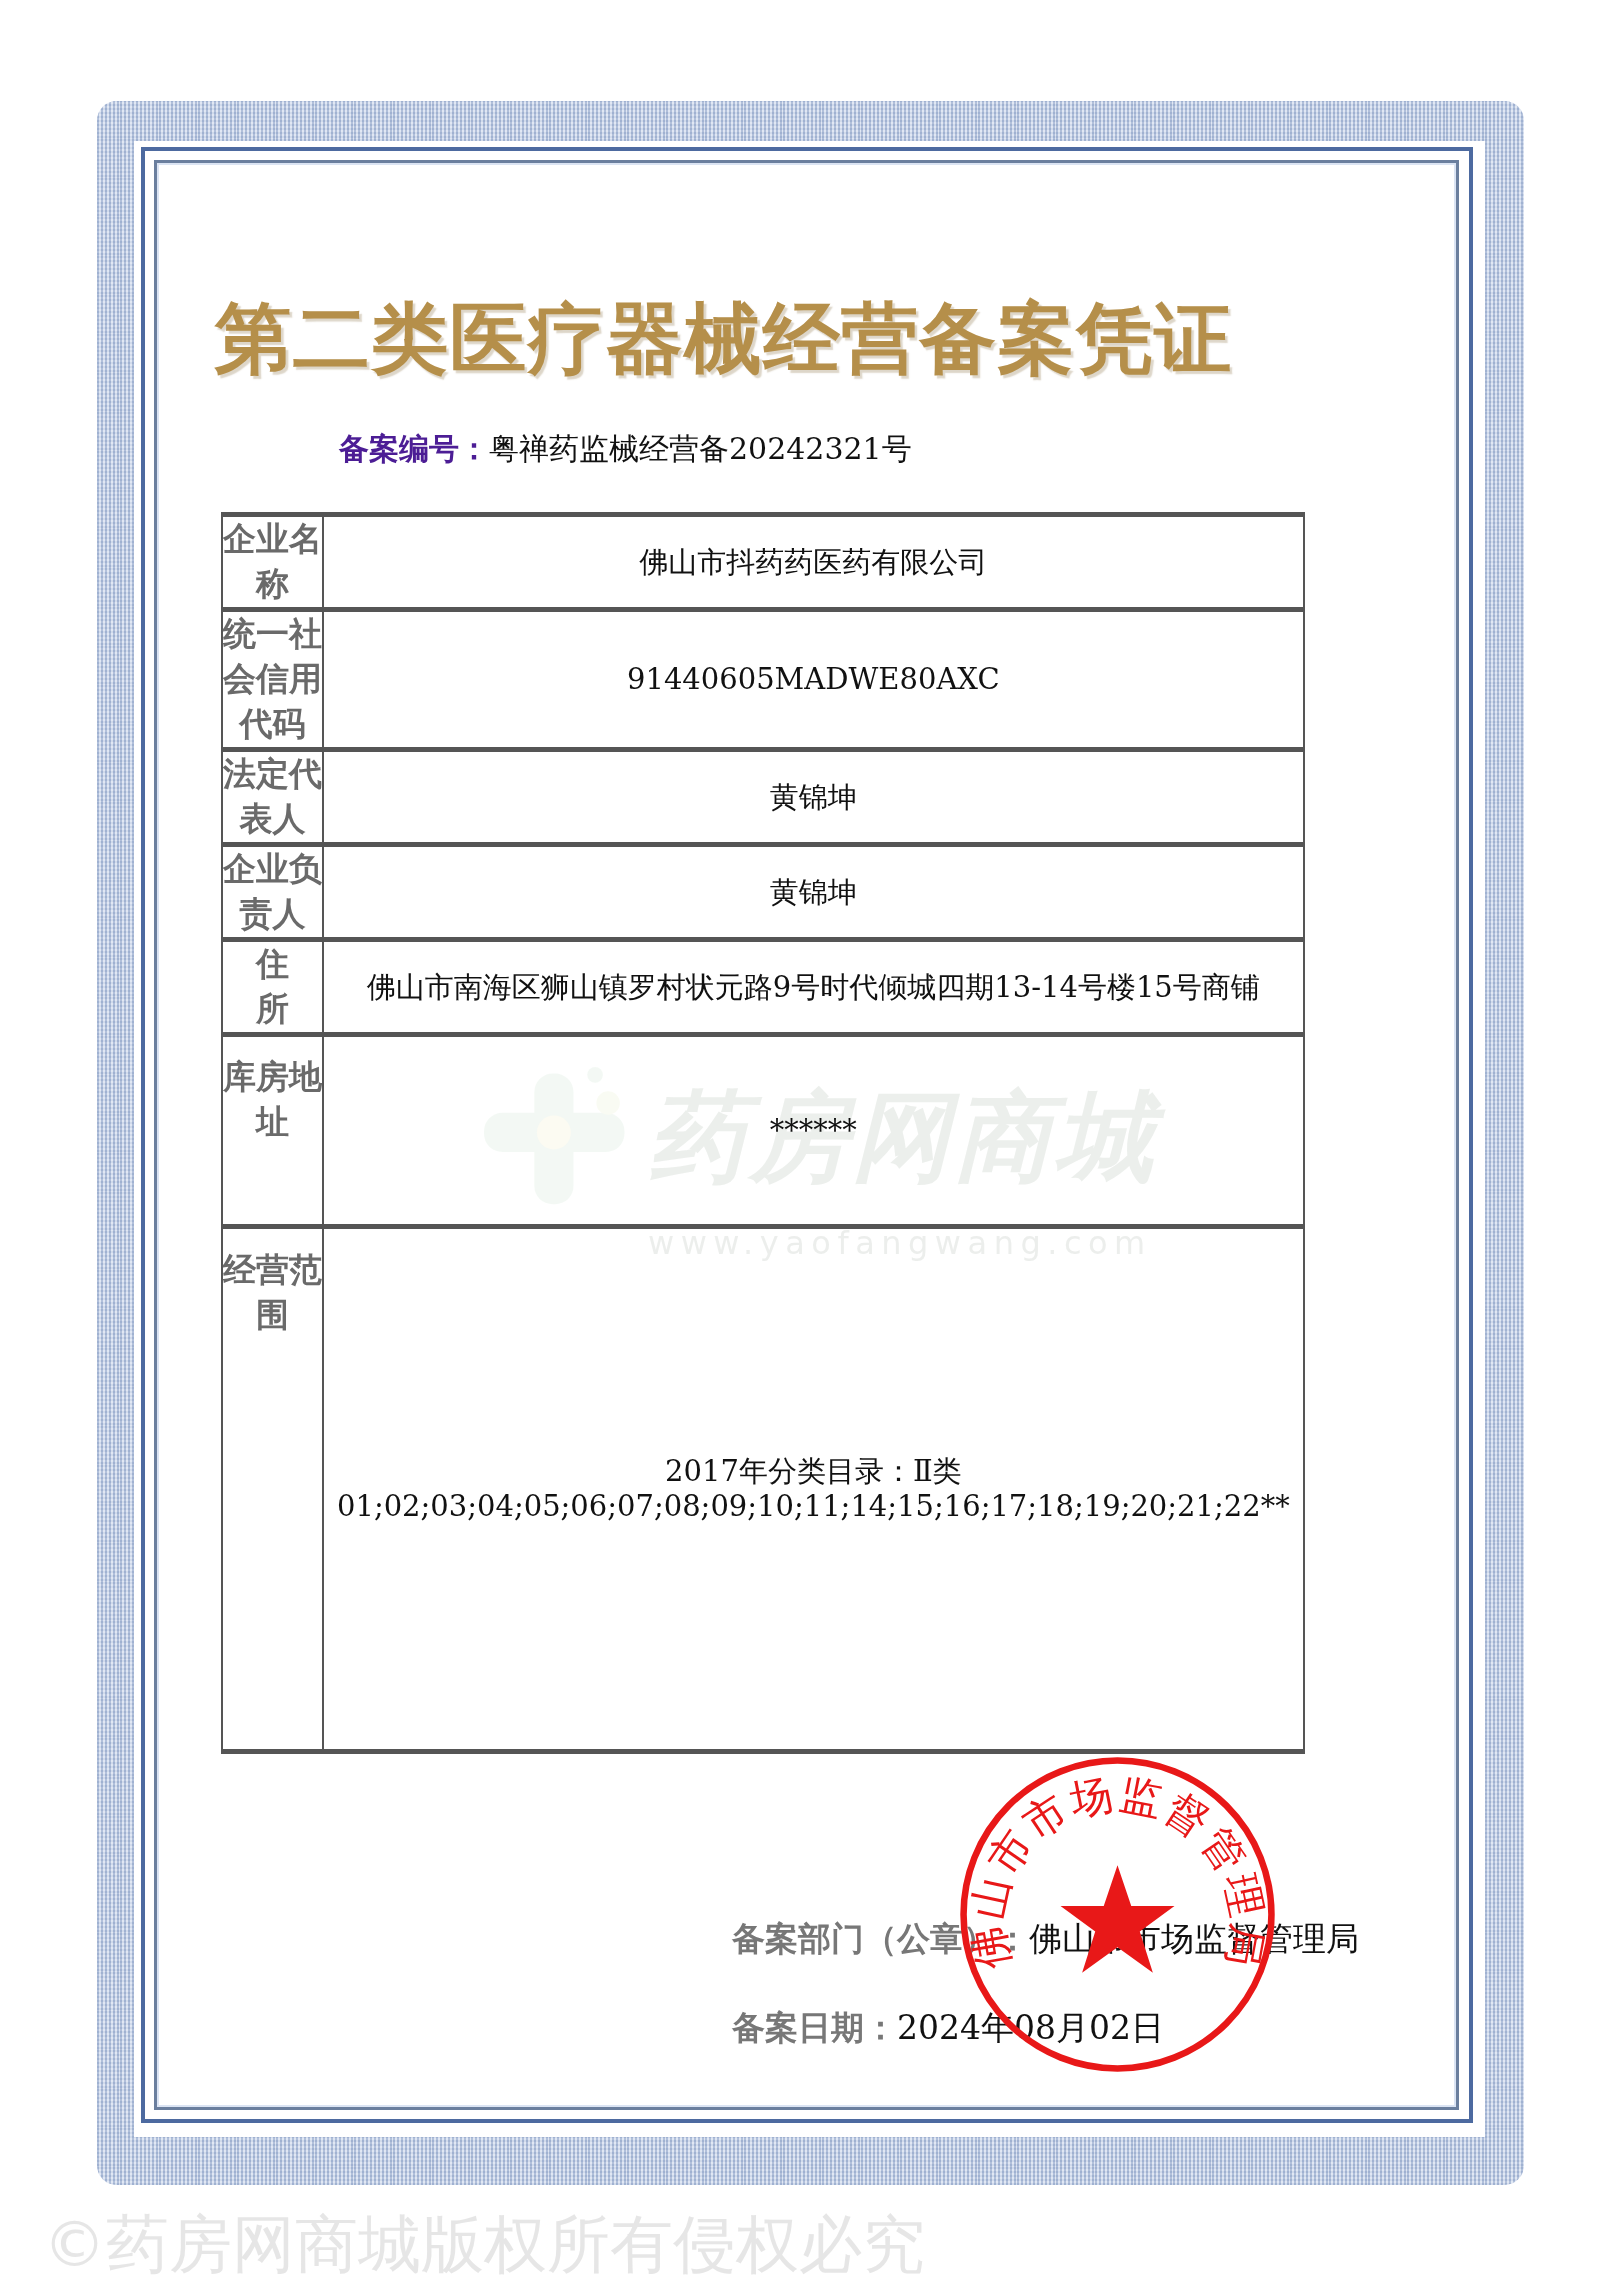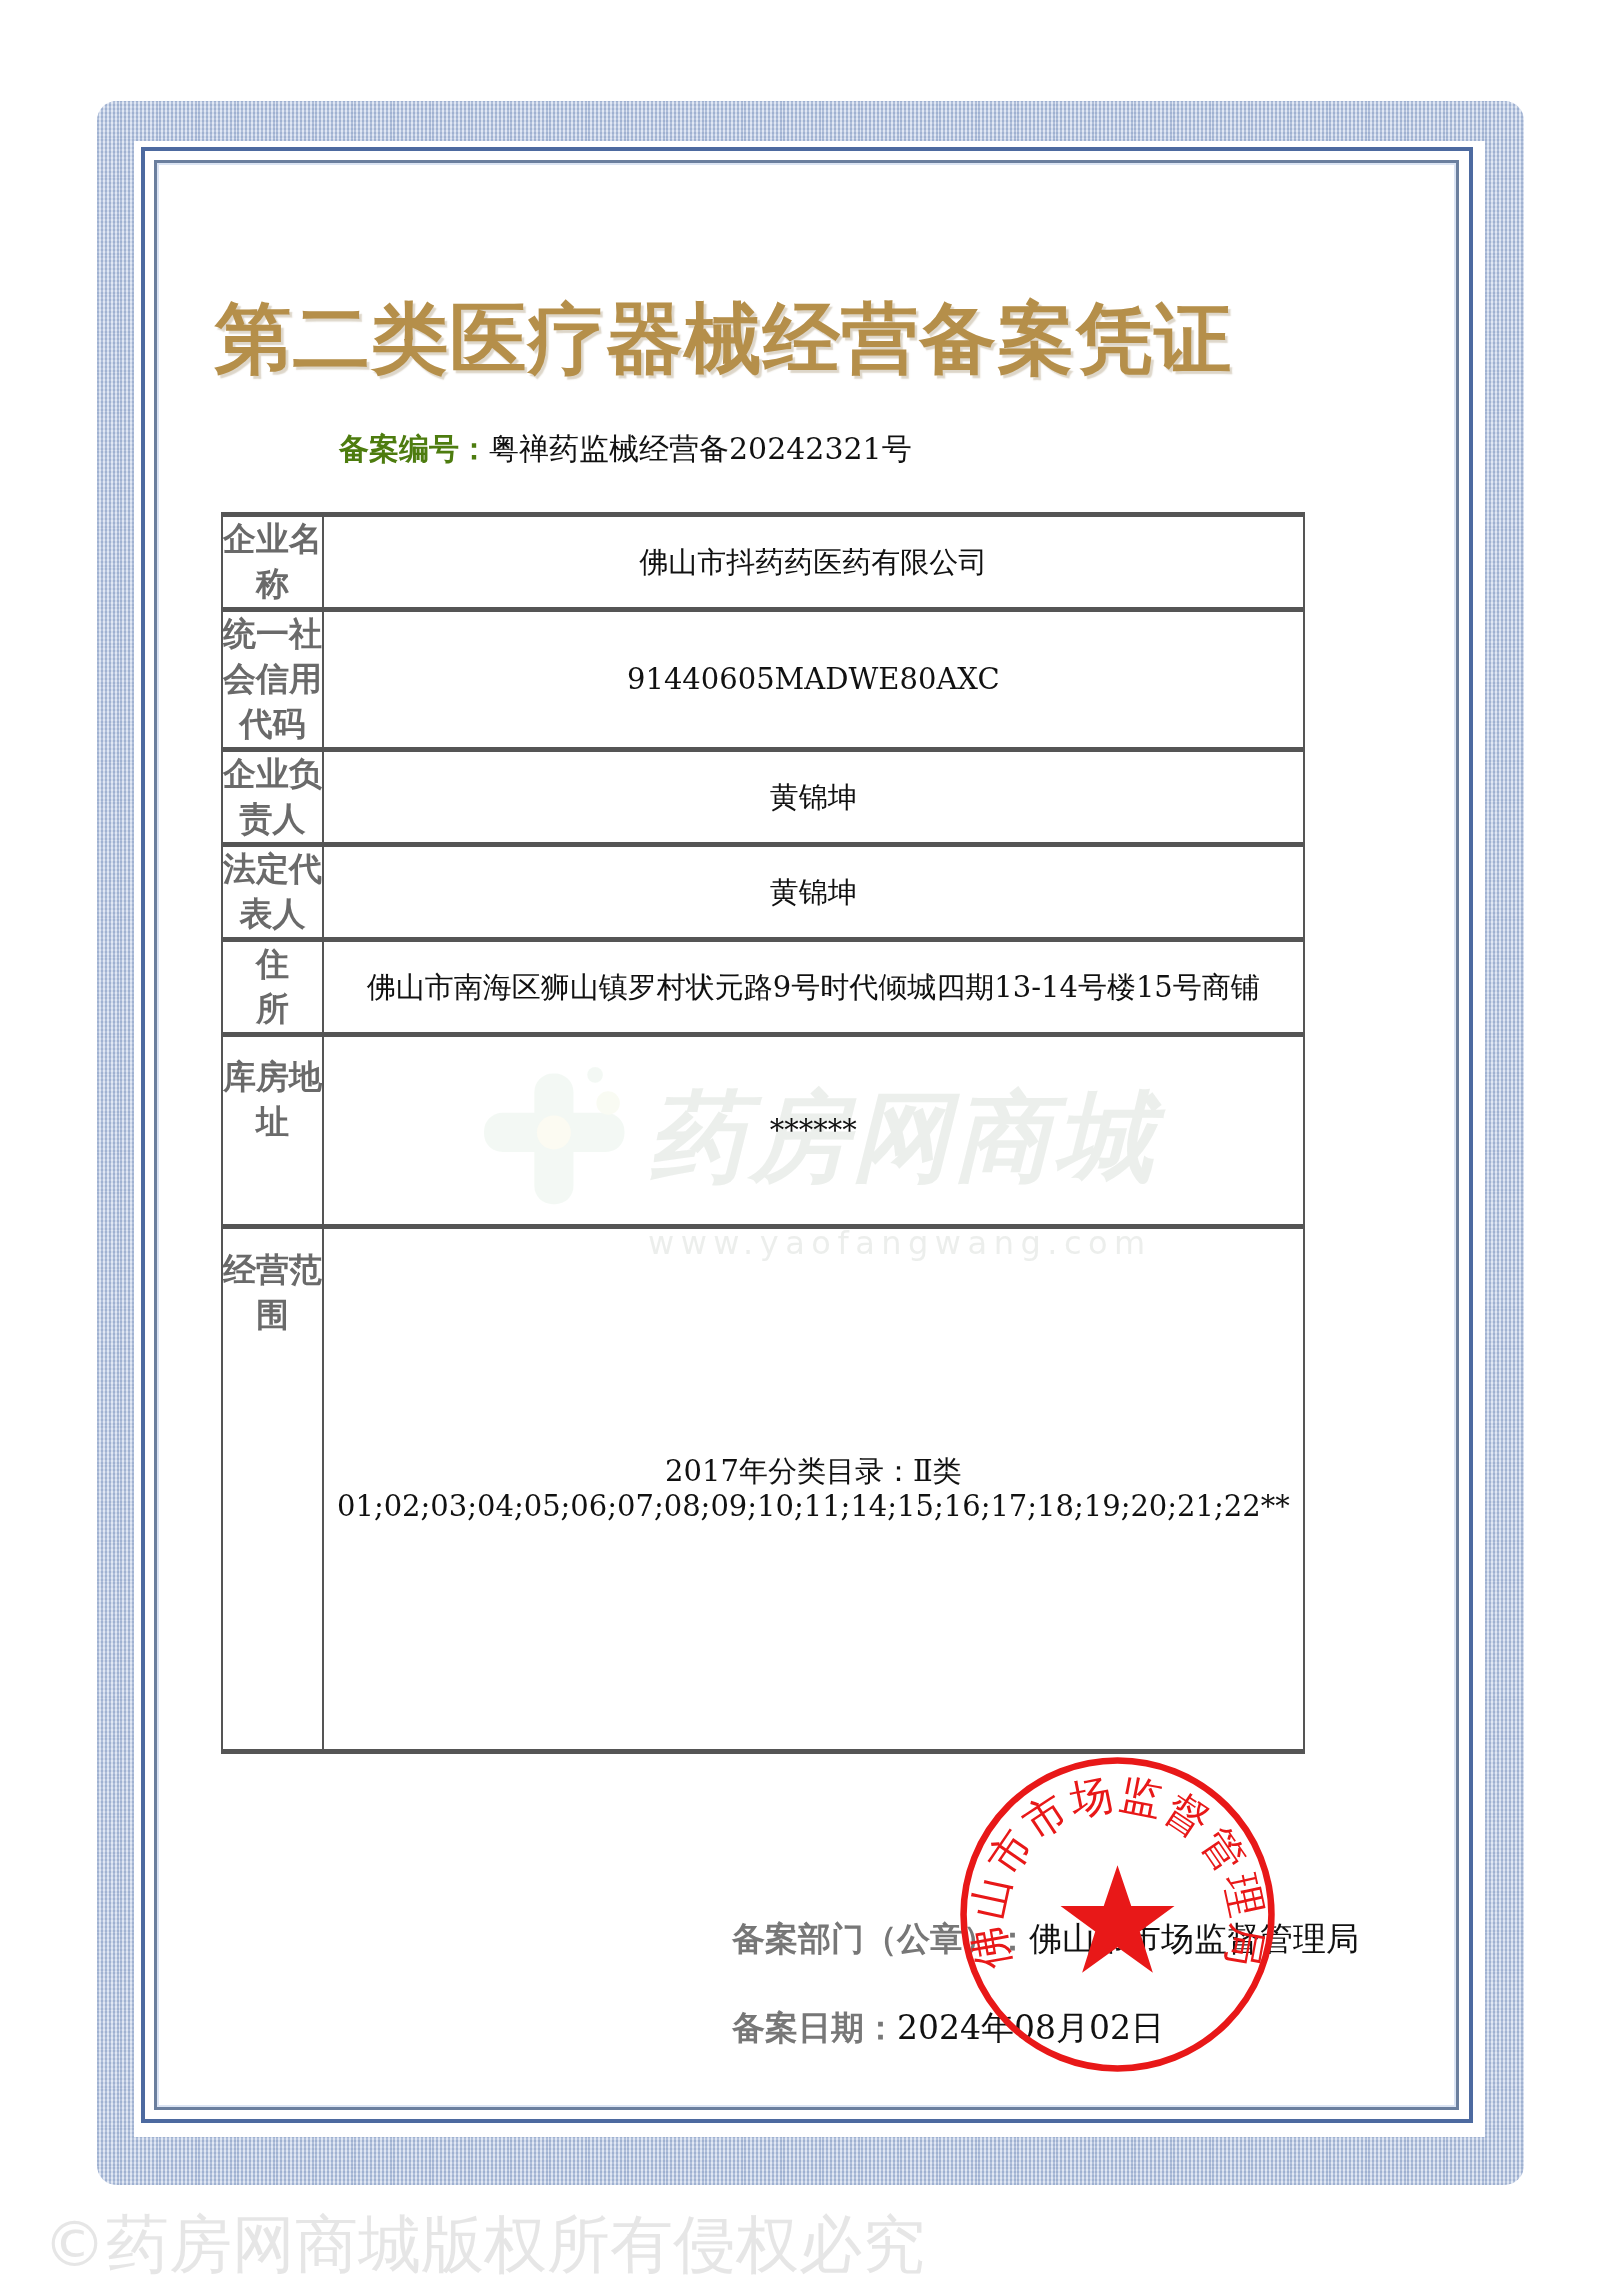--- a/index.html
+++ b/index.html
@@ -14,21 +14,21 @@
   .frame-white { position:absolute; left:134px; top:141px; width:1351px; height:1996px; background:#fff; }
   .frame-line1 { position:absolute; left:141px; top:147px; width:1332px; height:1976px;
     border:4.6px solid #4d6aa0; box-sizing:border-box; }
   .frame-line2 { position:absolute; left:154px; top:160px; width:1305px; height:1950px;
     border:3.3px solid #6b7f9e; box-sizing:border-box; box-shadow:inset 0 0 0 2px #dbe4f3; }
   .title { position:absolute; left:0; width:1447px; top:288px; text-align:center;
     font-family:"DejaVu Sans","Liberation Sans",sans-serif; font-weight:bold;
     font-size:77px; color:#b58f4a; letter-spacing:1.3px;
     text-shadow: 2.6px 3.3px 1.3px rgba(120,90,40,0.25); }
   .record-no { position:absolute; left:339px; top:429px; font-size:30px; }
-  .record-no .lbl { font-family:"DejaVu Sans","Liberation Sans",sans-serif; font-weight:bold; color:#4d7c0f;margin-top:36px; }
+  .record-no .lbl { font-family:"DejaVu Sans","Liberation Sans",sans-serif; font-weight:bold; color:#4c1d95;margin-top:36px; }
   table.info { position:absolute; left:221px; top:512px; width:994px; border-collapse:collapse; }
   table.info td { border-left:2.6px solid #555; border-right:2.6px solid #555;
     border-top:5.2px solid #555; border-bottom:5.2px solid #555; padding:0; }
   td.k { width:300px; text-align:center; font-family:"DejaVu Sans","Liberation Sans",sans-serif;
     font-weight:bold; font-size:33px; color:#6a6a6a; }
   td.v { text-align:center; font-size:29px; line-height:35px; color:#111; }
   tr.r1 td { height:77px; } 
   tr.r8 td.k, tr.r9 td.k { vertical-align:top; padding-top:18.3px;text-align:center; }
   tr.r8 td { height:169px; }
   tr.r8 td.v { vertical-align:middle; }
@@ -73,25 +73,25 @@
   <tbody>
       <tr class="r1">
     <td class="k">企业名称</td>
     <td class="v">佛山市抖药药医药有限公司</td>
   </tr>
   <tr class="r1">
     <td class="k">统一社会信用代码</td>
     <td class="v">91440605MADWE80AXC</td>
   </tr>
   <tr class="r1">
-    <td class="k">企业负责人</td>
+    <td class="k">法定代表人</td>
     <td class="v">黄锦坤</td>
   </tr>
   <tr class="r1">
-    <td class="k">法定代表人</td>
+    <td class="k">企业负责人</td>
     <td class="v">黄锦坤</td>
   </tr>
   <tr class="r1">
     <td class="k">住　　所</td>
     <td class="v">佛山市南海区狮山镇罗村状元路9号时代倾城四期13-14号楼15号商铺</td>
   </tr>
   <tr class="r8">
     <td class="k">库房地址</td>
     <td class="v">******</td>
   </tr>

